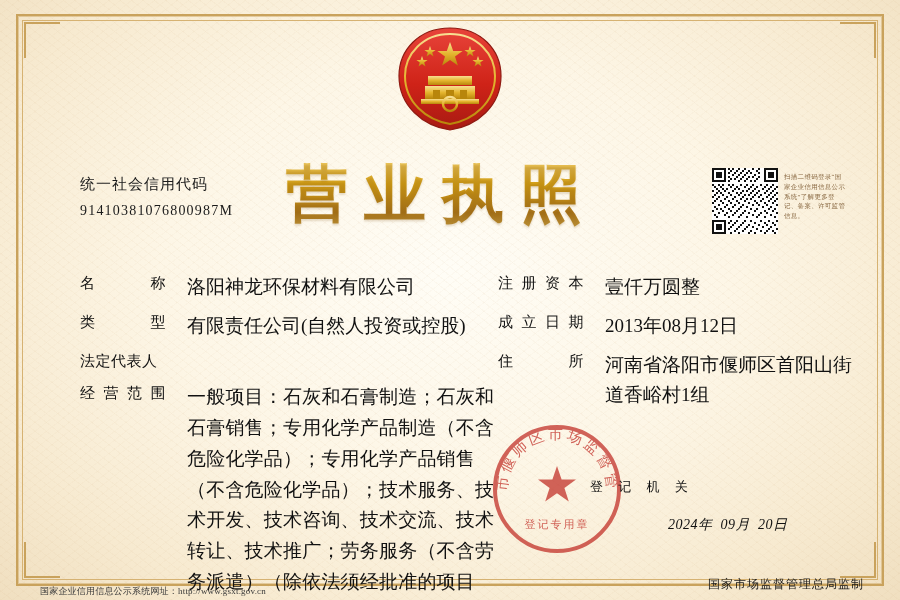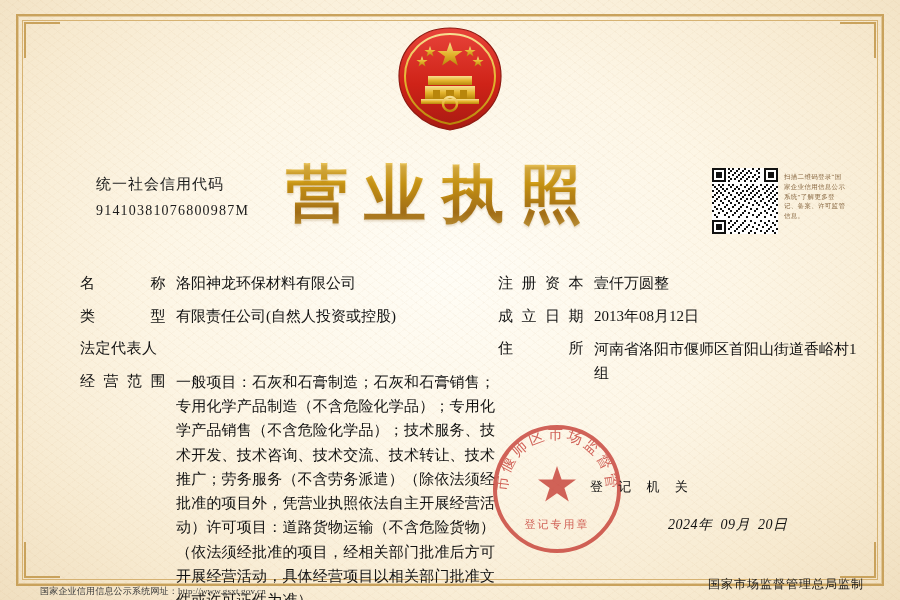--- a/index.html
+++ b/index.html
@@ -78,21 +78,20 @@
     padding-right: 16px;
   }
 
   
   .credit {
     position: absolute;
     left: 80px;
     top: 172px;
     color: #1a1a1a;
     line-height: 1.6;
-    margin-left: 16px;
   }
   .credit .label {
     font-size: 15px;
     letter-spacing: 1px;
   }
   .credit .code {
     font-size: 14px;
     letter-spacing: 1.2px;
     margin-top: 4px;
   }
@@ -142,23 +141,23 @@
     font-size: 15px;
     color: #111;
     white-space: nowrap;
     letter-spacing: 0.5px;
     flex: 0 0 auto;
     line-height: 1.55;
   }
   .f-label.sp4 { width: 86px; display: inline-flex; justify-content: space-between; }
   .f-label.sp4 span { display: inline-block; }
   .f-value {
-    font-size: 15px;
+    font-size: 19px;
     color: #111;
-    margin-left: 10px;
+    margin-left: 21px;
     line-height: 1.58;
     flex: 1 1 auto;
   }
   .f-value.scope {
     line-height: 1.62;
     letter-spacing: 0.2px;
   }
   .f-value.addr { line-height: 1.6; }
 
   

